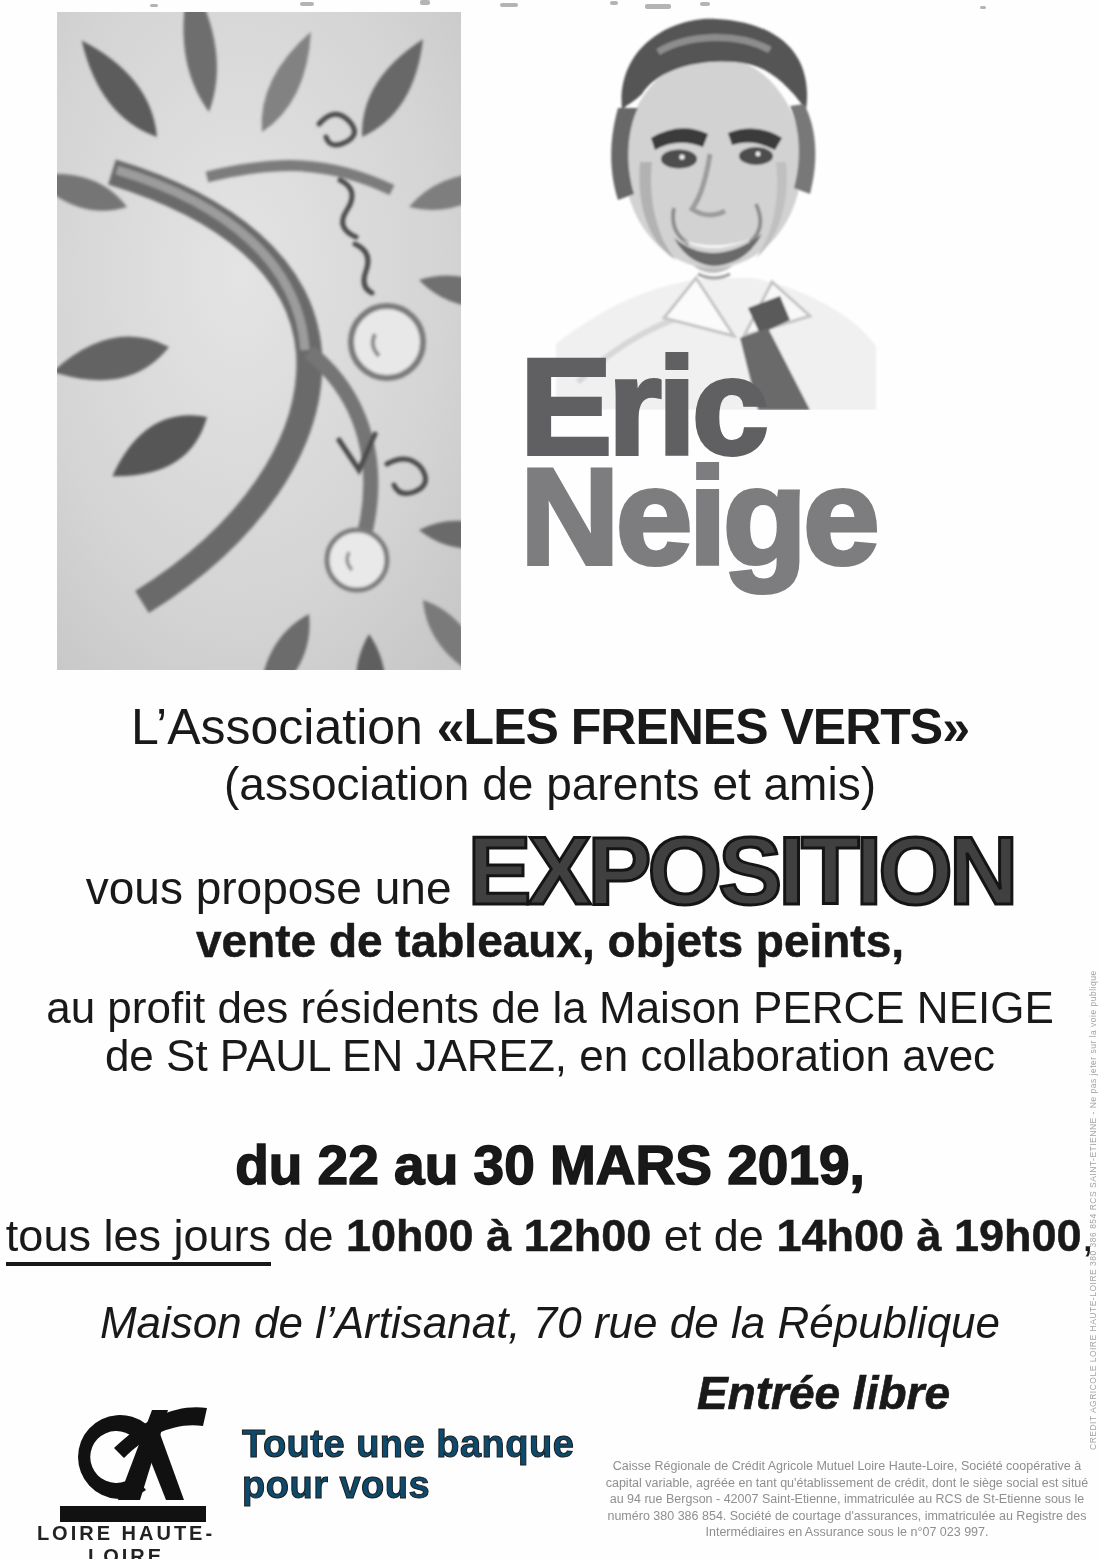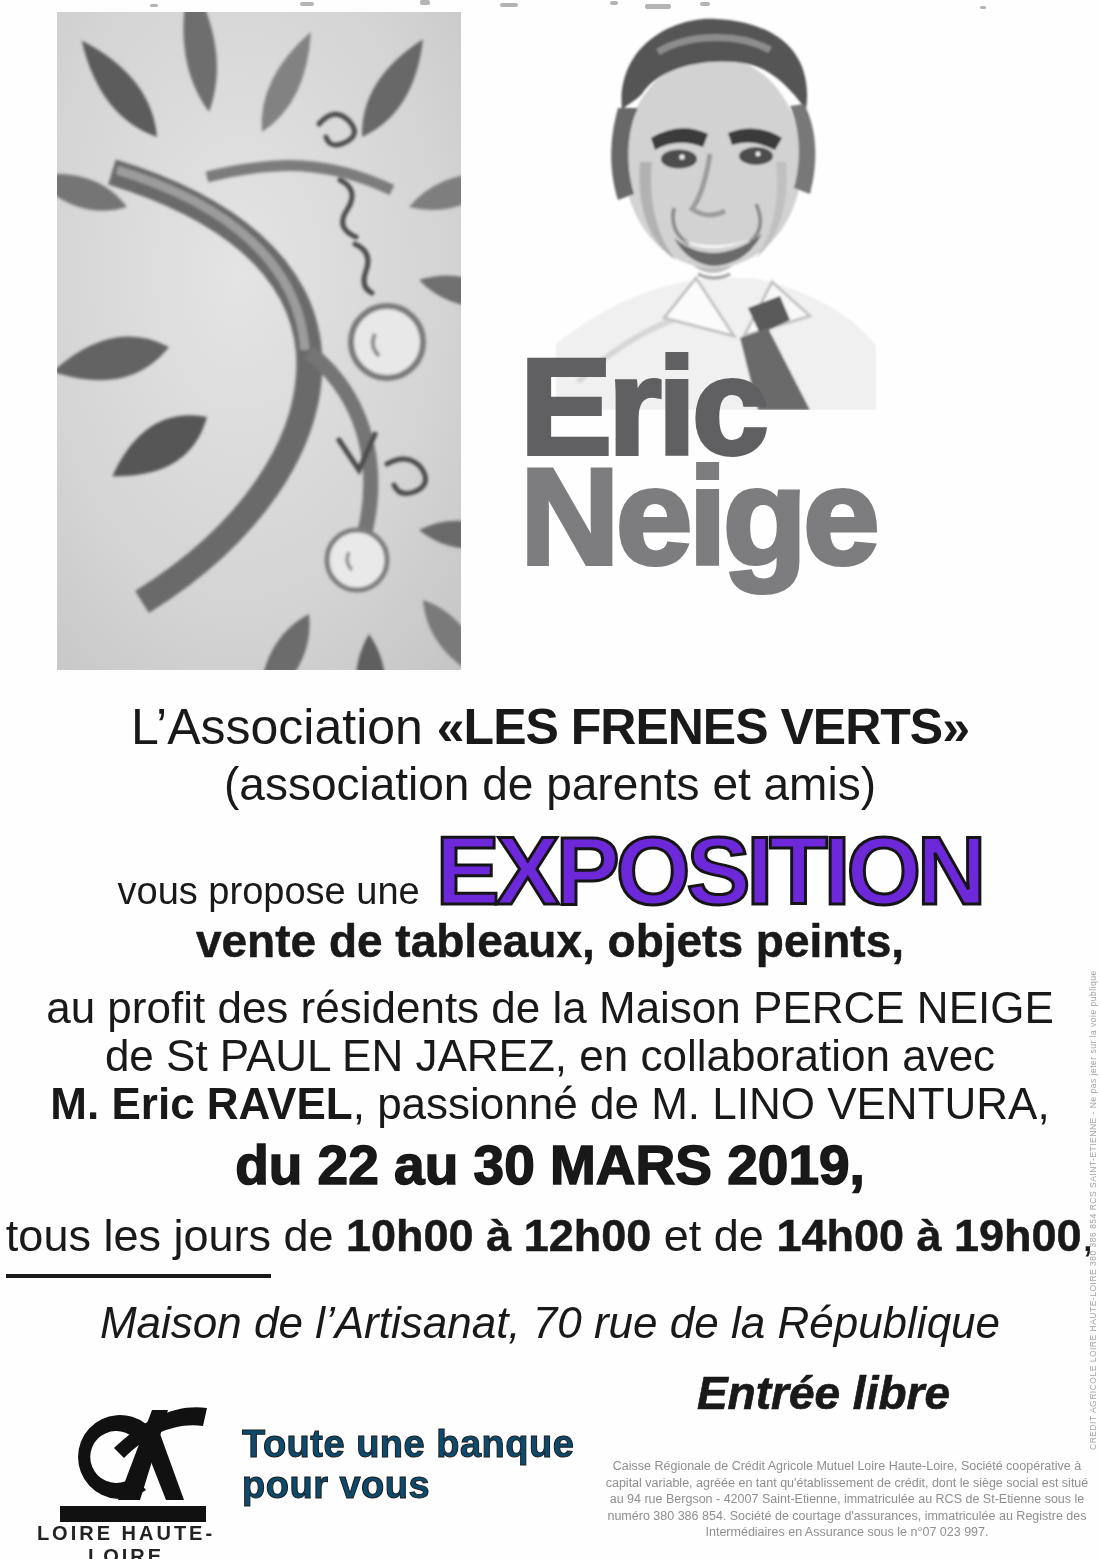--- a/index.html
+++ b/index.html
@@ -22,31 +22,31 @@
   .brand{left:520px;top:351px;width:470px;line-height:110px;
     font-weight:bold;font-size:138px;letter-spacing:-4px;
     -webkit-text-stroke:4px #606062;color:#606062;}
   .brand .l2{color:#7d7d7f;-webkit-text-stroke:4px #7d7d7f;}
 
   .assoc{top:698px;font-size:50px;}
   .assoc b{letter-spacing:-1px;}
   .assoc-sub{top:757px;font-size:46px;}
 
   .propose-row{top:816px;}
-  .propose-row .small{font-size:38px;}
+  .propose-row .small{font-size:46px;}
   .propose-row .big{
     font-size:96px;font-weight:bold;letter-spacing:-4px;
-    -webkit-text-stroke:3px #151515;color:#6d28d9;margin-left:16px;
+    -webkit-text-stroke:3px #151515;color:#404040;margin-left:16px;
   }
   .vente{top:914px;font-size:46px;font-weight:bold;-webkit-text-stroke:.5px #191919;}
 
   .body-par{top:984px;font-size:44px;line-height:48px;}
   .dates{top:1133px;font-size:55px;font-weight:bold;-webkit-text-stroke:1.5px #161616;}
   .hours{top:1210px;font-size:45px;}
-  .hours .u{border-bottom:4px solid #191919;padding-bottom:13px;}
+  .hours .u{border-bottom:4px solid #191919;padding-bottom:1px;}
   .hours b{-webkit-text-stroke:.5px #191919;}
   .venue{top:1299px;font-size:44px;line-height:47px;font-style:italic;}
   .entry{top:1366px;right:150px;font-size:46px;font-weight:bold;font-style:italic;
     -webkit-text-stroke:.7px #191919;}
 
   
   .ca-logo{left:58px;top:1394px;width:150px;height:130px;}
   .ca-region{left:8px;top:1522px;width:236px;text-align:center;
     font-size:20px;font-weight:bold;letter-spacing:3px;color:#222;}
   .slogan{left:242px;top:1424px;font-size:38px;font-weight:bold;line-height:41px;
@@ -182,21 +182,20 @@
   <div class="abs center assoc"><span>L’Association </span><b>«LES FRENES VERTS»</b></div>
   <div class="abs center assoc-sub">(association de parents et amis)</div>
 
   <div class="abs center propose-row"><span class="small">vous propose une</span><span class="big">EXPOSITION</span></div>
 
   <div class="abs center vente">vente de tableaux, objets peints,</div>
 
   <div class="abs center body-par">
     <div>au profit des résidents de la Maison PERCE NEIGE</div>
     <div>de St PAUL EN JAREZ, en collaboration avec</div>
-    <div><b>M. Eric RAVEL</b><span>, passionné de M. LINO VENTURA,</span></div>
   </div>
 
   <div class="abs center dates">du 22 au 30 MARS 2019,</div>
 
   <div class="abs center hours"><span class="u">tous les jours</span><span> de </span><b>10h00 à 12h00</b><span> et de </span><b>14h00 à 19h00</b><span>,</span></div>
 
   <div class="abs center venue">
     <div>Maison de l’Artisanat, 70 rue de la République</div>
   </div>
 

